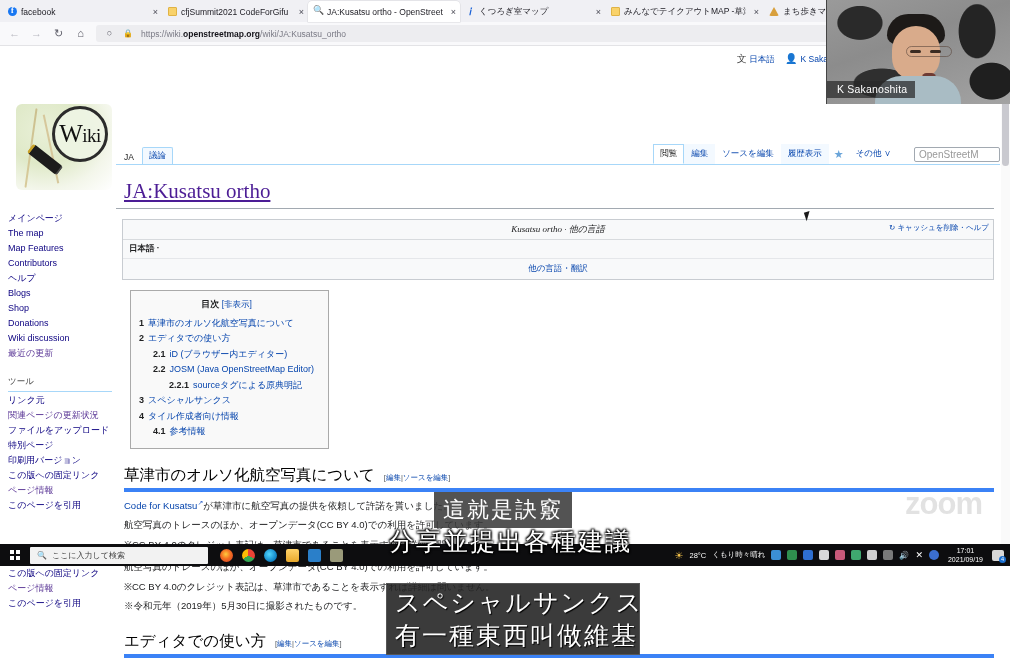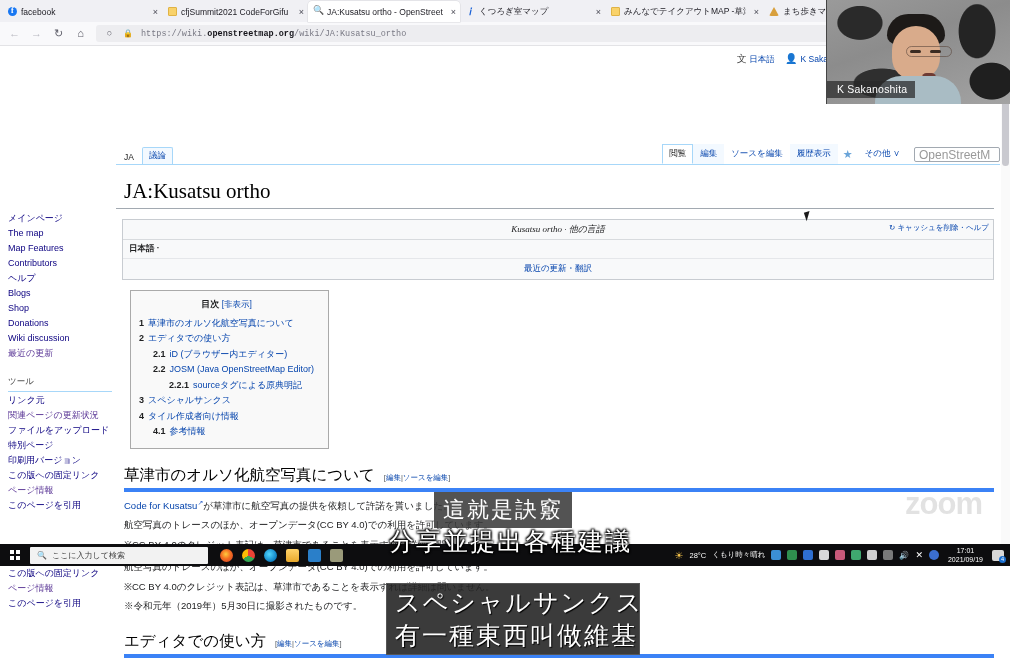--- a/index.html
+++ b/index.html
@@ -94,25 +94,25 @@
             border: 1px solid #a7d7f9; border-bottom: none; background: #f3f9ff;
             border-top-left-radius: 2px; border-top-right-radius: 2px; }
   .ns-tab.plain { border: none; background: transparent; color: #222; }
 
   .actiontabs { position: absolute; right: 0; top: -2px; display: flex; align-items: center; gap: 0; }
   .act { font-size: 8.5px; color: #0645ad; padding: 3px 6px; border: 1px solid transparent; }
   .act.sel { color: #222; background: #fff; border: 1px solid #a7d7f9; border-bottom-color: #fff; }
   .act.blue { background: #f3f9ff; }
   .star { color: #6ba5d9; font-size: 11px; padding: 0 5px; }
   .wsearch { width: 86px; height: 15px; border: 1px solid #a2a9b1; border-radius: 2px;
-             background: #fff; font-size: 12px; color: #999; padding: 0 4px; line-height: 14px;
-             overflow: hidden; white-space: nowrap; margin-left: 7px; }
-
-  .page-title { font-family: "Liberation Serif", serif; font-size: 21px; color: #000000;
-                padding: 14px 0 4px 8px; border-bottom: 1px solid #a2a9b1; margin-right: 6px; }
+             background: #fff; font-size: 10px; color: #999; padding: 0 4px; line-height: 14px;
+             overflow: hidden; white-space: nowrap; margin-left: 16px; }
+
+  .page-title { font-family: "Liberation Serif", serif; font-size: 21px; color: #4c1d95;
+                padding: 14px 0 4px 8px; border-bottom: 1px solid #a2a9b1; margin-right: 6px; text-decoration: underline; }
 
   .langbox { margin: 10px 6px 0 6px; border: 1px solid #c8ccd1; background: #f8f9fa; font-size: 8px; }
   .langbox .lb-top { position: relative; text-align: center; padding: 3px 0; font-style: italic;
                      font-family: "Liberation Serif", serif; font-size: 9px; color: #202122;
                      border-bottom: 1px solid #d8dbde; }
   .lb-purge { position: absolute; right: 4px; top: 3px; font-size: 7.5px; color: #0645ad; font-style: normal;
               font-family: "Liberation Sans", sans-serif; }
   .lb-row { padding: 3px 6px; font-weight: bold; font-size: 8.5px; color: #202122; border-bottom: 1px solid #e5e7ea; }
   .lb-foot { text-align: center; padding: 4px 0; color: #0645ad; font-size: 8.5px; }
 
@@ -257,21 +257,21 @@
     </div>
 
     <div class="navbar">
       <span class="navicon dim">←</span>
       <span class="navicon dim">→</span>
       <span class="navicon">↻</span>
       <span class="navicon">⌂</span>
       <div class="urlbar">
         <span class="navicon" style="font-size:9px">○</span>
         <span class="navicon" style="font-size:8px">🔒</span>
-        <span style="display:flex;align-items:center;font-family:Liberation Mono, monospace;">
+        <span style="display:flex;align-items:center;">
           <span class="u-dim">https://</span>
             <span class="u-dim">wiki.</span>
             <span class="u-strong">openstreetmap.org</span>
             <span class="u-dim">/wiki/JA:Kusatsu_ortho</span>
         </span>
       </div>
       <div class="navright">
         <span class="zoomlevel">133%</span>
         <span class="navicon">☆</span>
         <span class="search-pill">
@@ -287,20 +287,27 @@
         <span><span class="glyph">文</span>
               <a>日本語</a></span>
         <span><span class="glyph">👤</span>
               <a>K Sakanoshita</a></span>
         <span class="glyph">🔔</span>
         <span class="glyph">◻</span>
         <a>トーク</a>
         <a>個人設定</a>
       </div>
 
+      <div class="wikilogo">
+        <div class="logo-map"></div>
+        <div class="logo-handle"></div>
+        <div class="logo-glass">
+          <span><b>W</b><span>iki</span></span>
+        </div>
+      </div>
 
       <div class="sidebar">
         <a>メインページ</a>
         <a>The map</a>
         <a>Map Features</a>
         <a>Contributors</a>
         <a>ヘルプ</a>
         <a>Blogs</a>
         <a>Shop</a>
         <a>Donations</a>
@@ -336,21 +343,21 @@
         </div>
 
         <div class="page-title">JA:Kusatsu ortho</div>
 
         <div class="langbox">
           <div class="lb-top">
             <span>Kusatsu ortho · 他の言語</span>
             <span class="lb-purge">↻ キャッシュを削除・ヘルプ</span>
           </div>
           <div class="lb-row">日本語 ·</div>
-          <div class="lb-foot">最近の更新・翻訳</div>
+          <div class="lb-foot">他の言語・翻訳</div>
         </div>
 
         <div class="toc">
           <div class="toc-title">
             <span>目次</span>
             <span class="tg">[非表示]</span>
           </div>
           <div>
             <span class="num">1</span><a>草津市のオルソ化航空写真について</a>
           </div>

